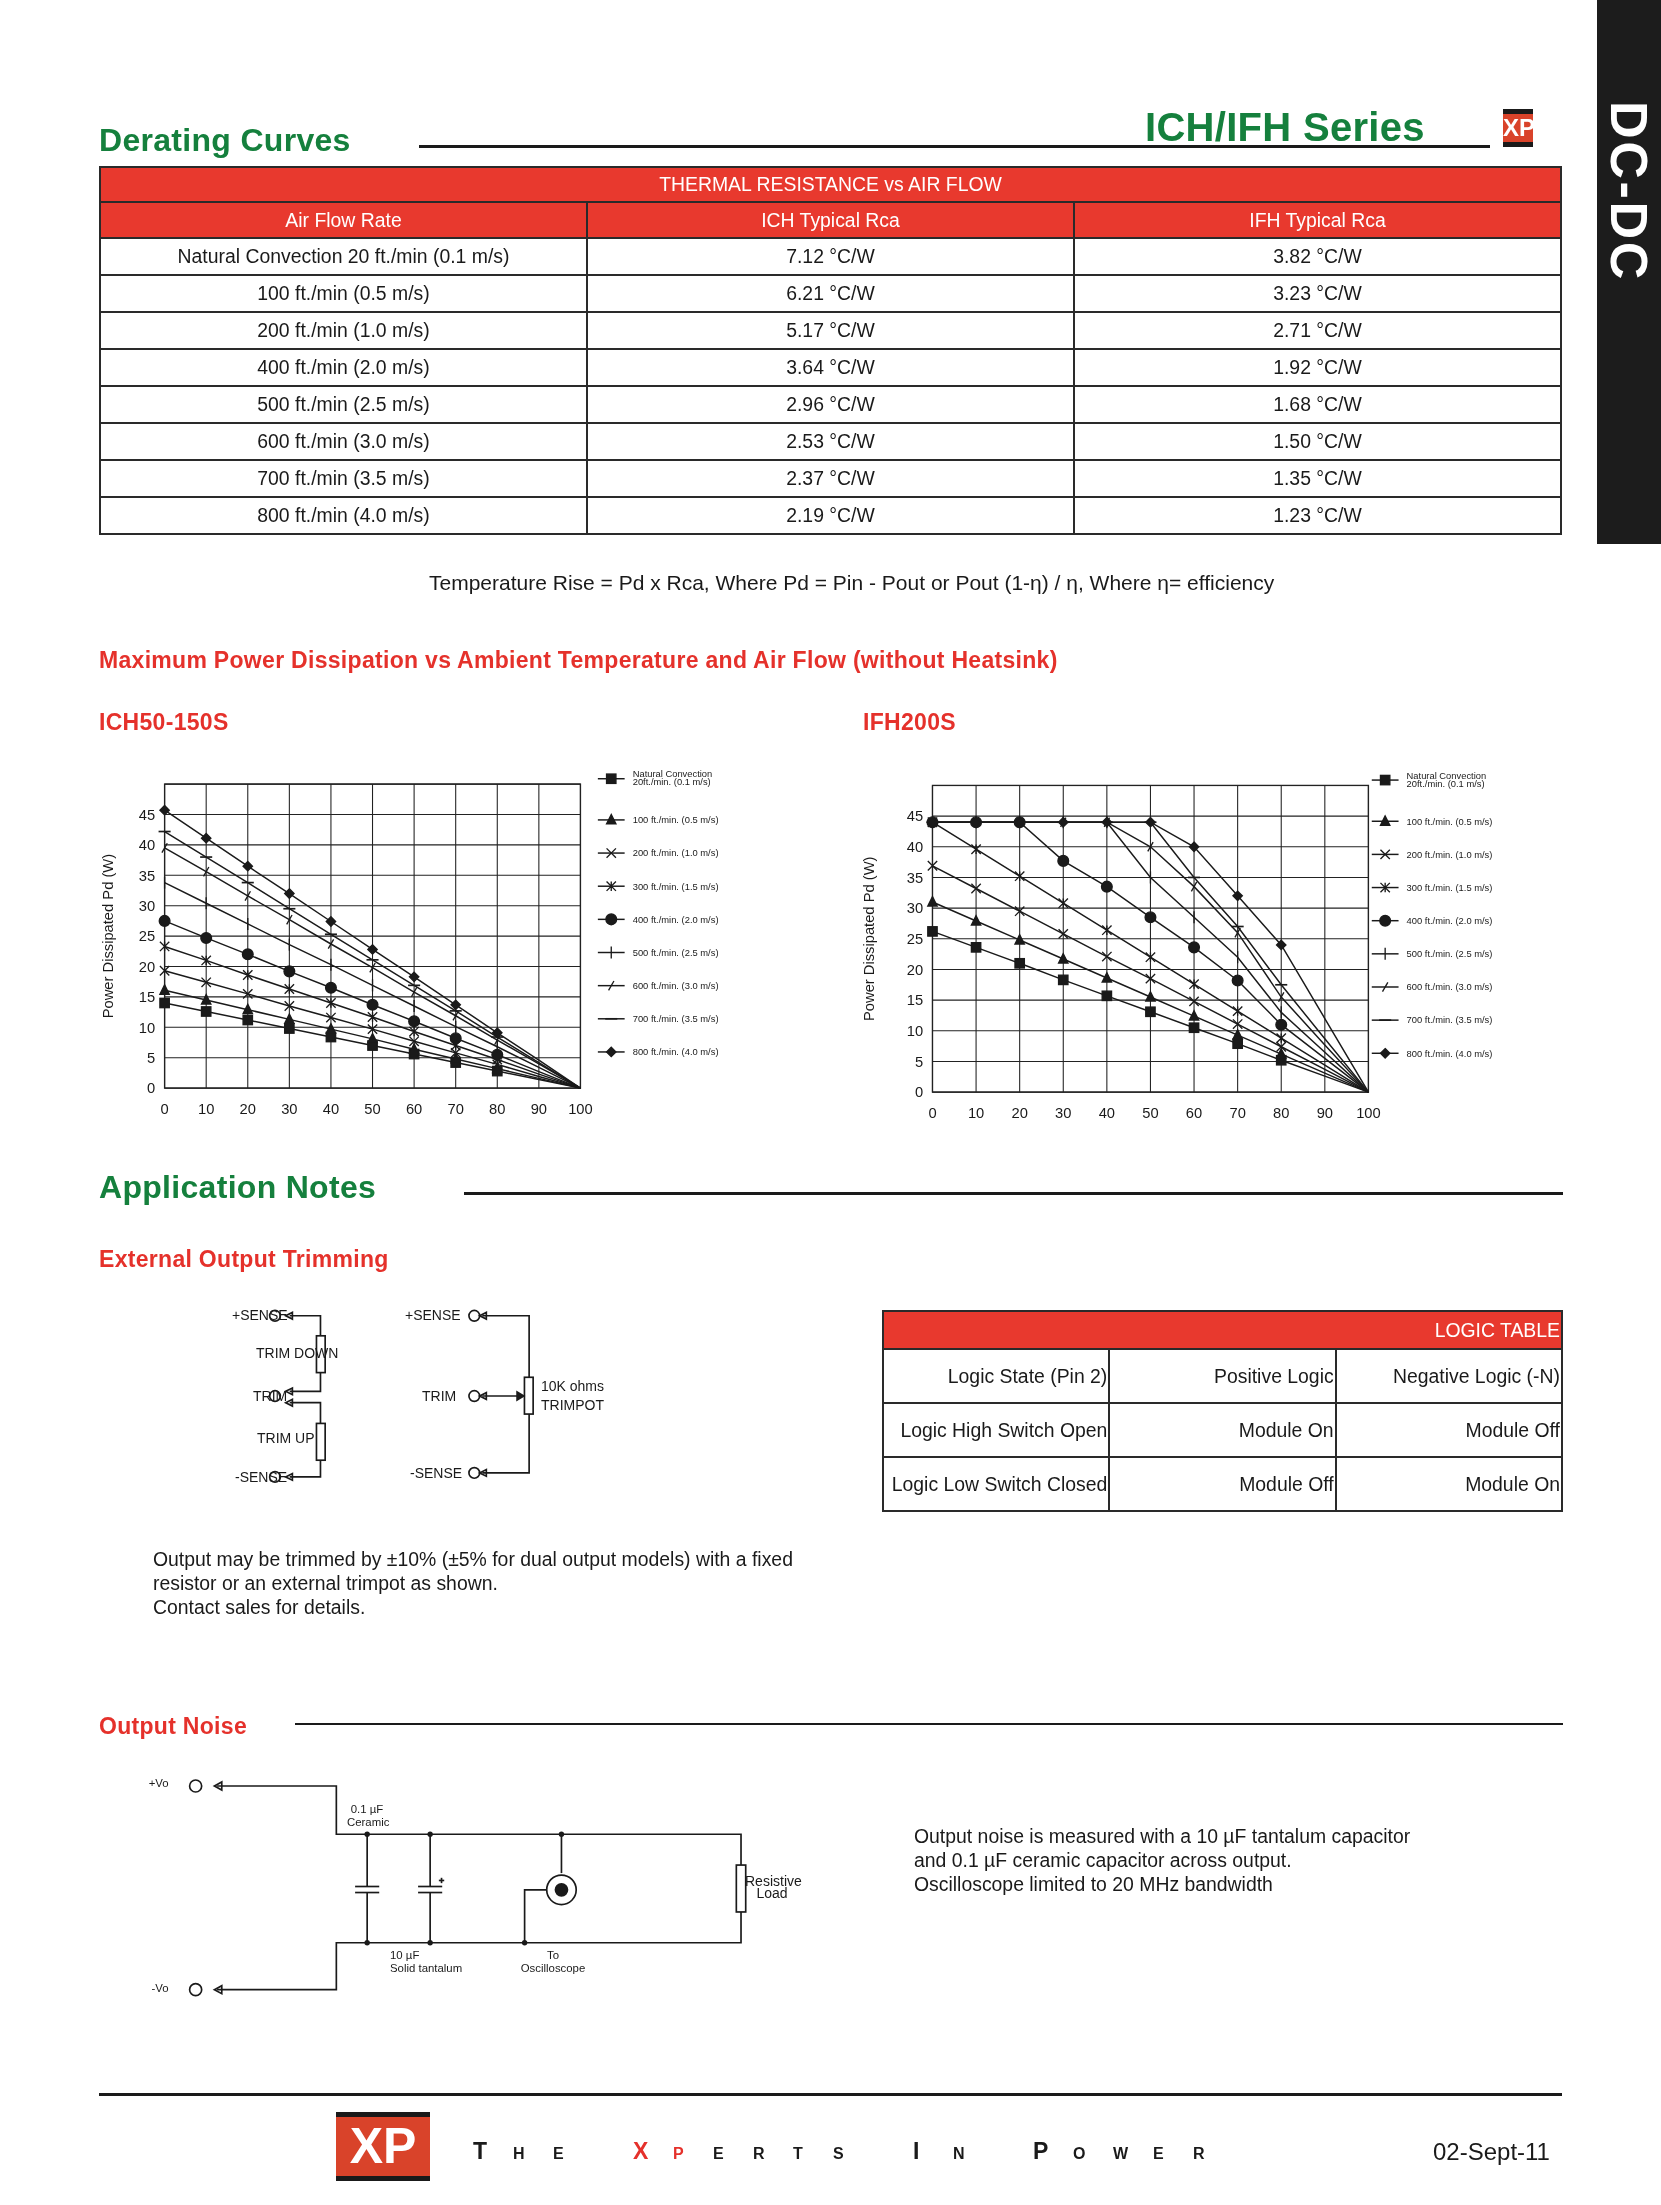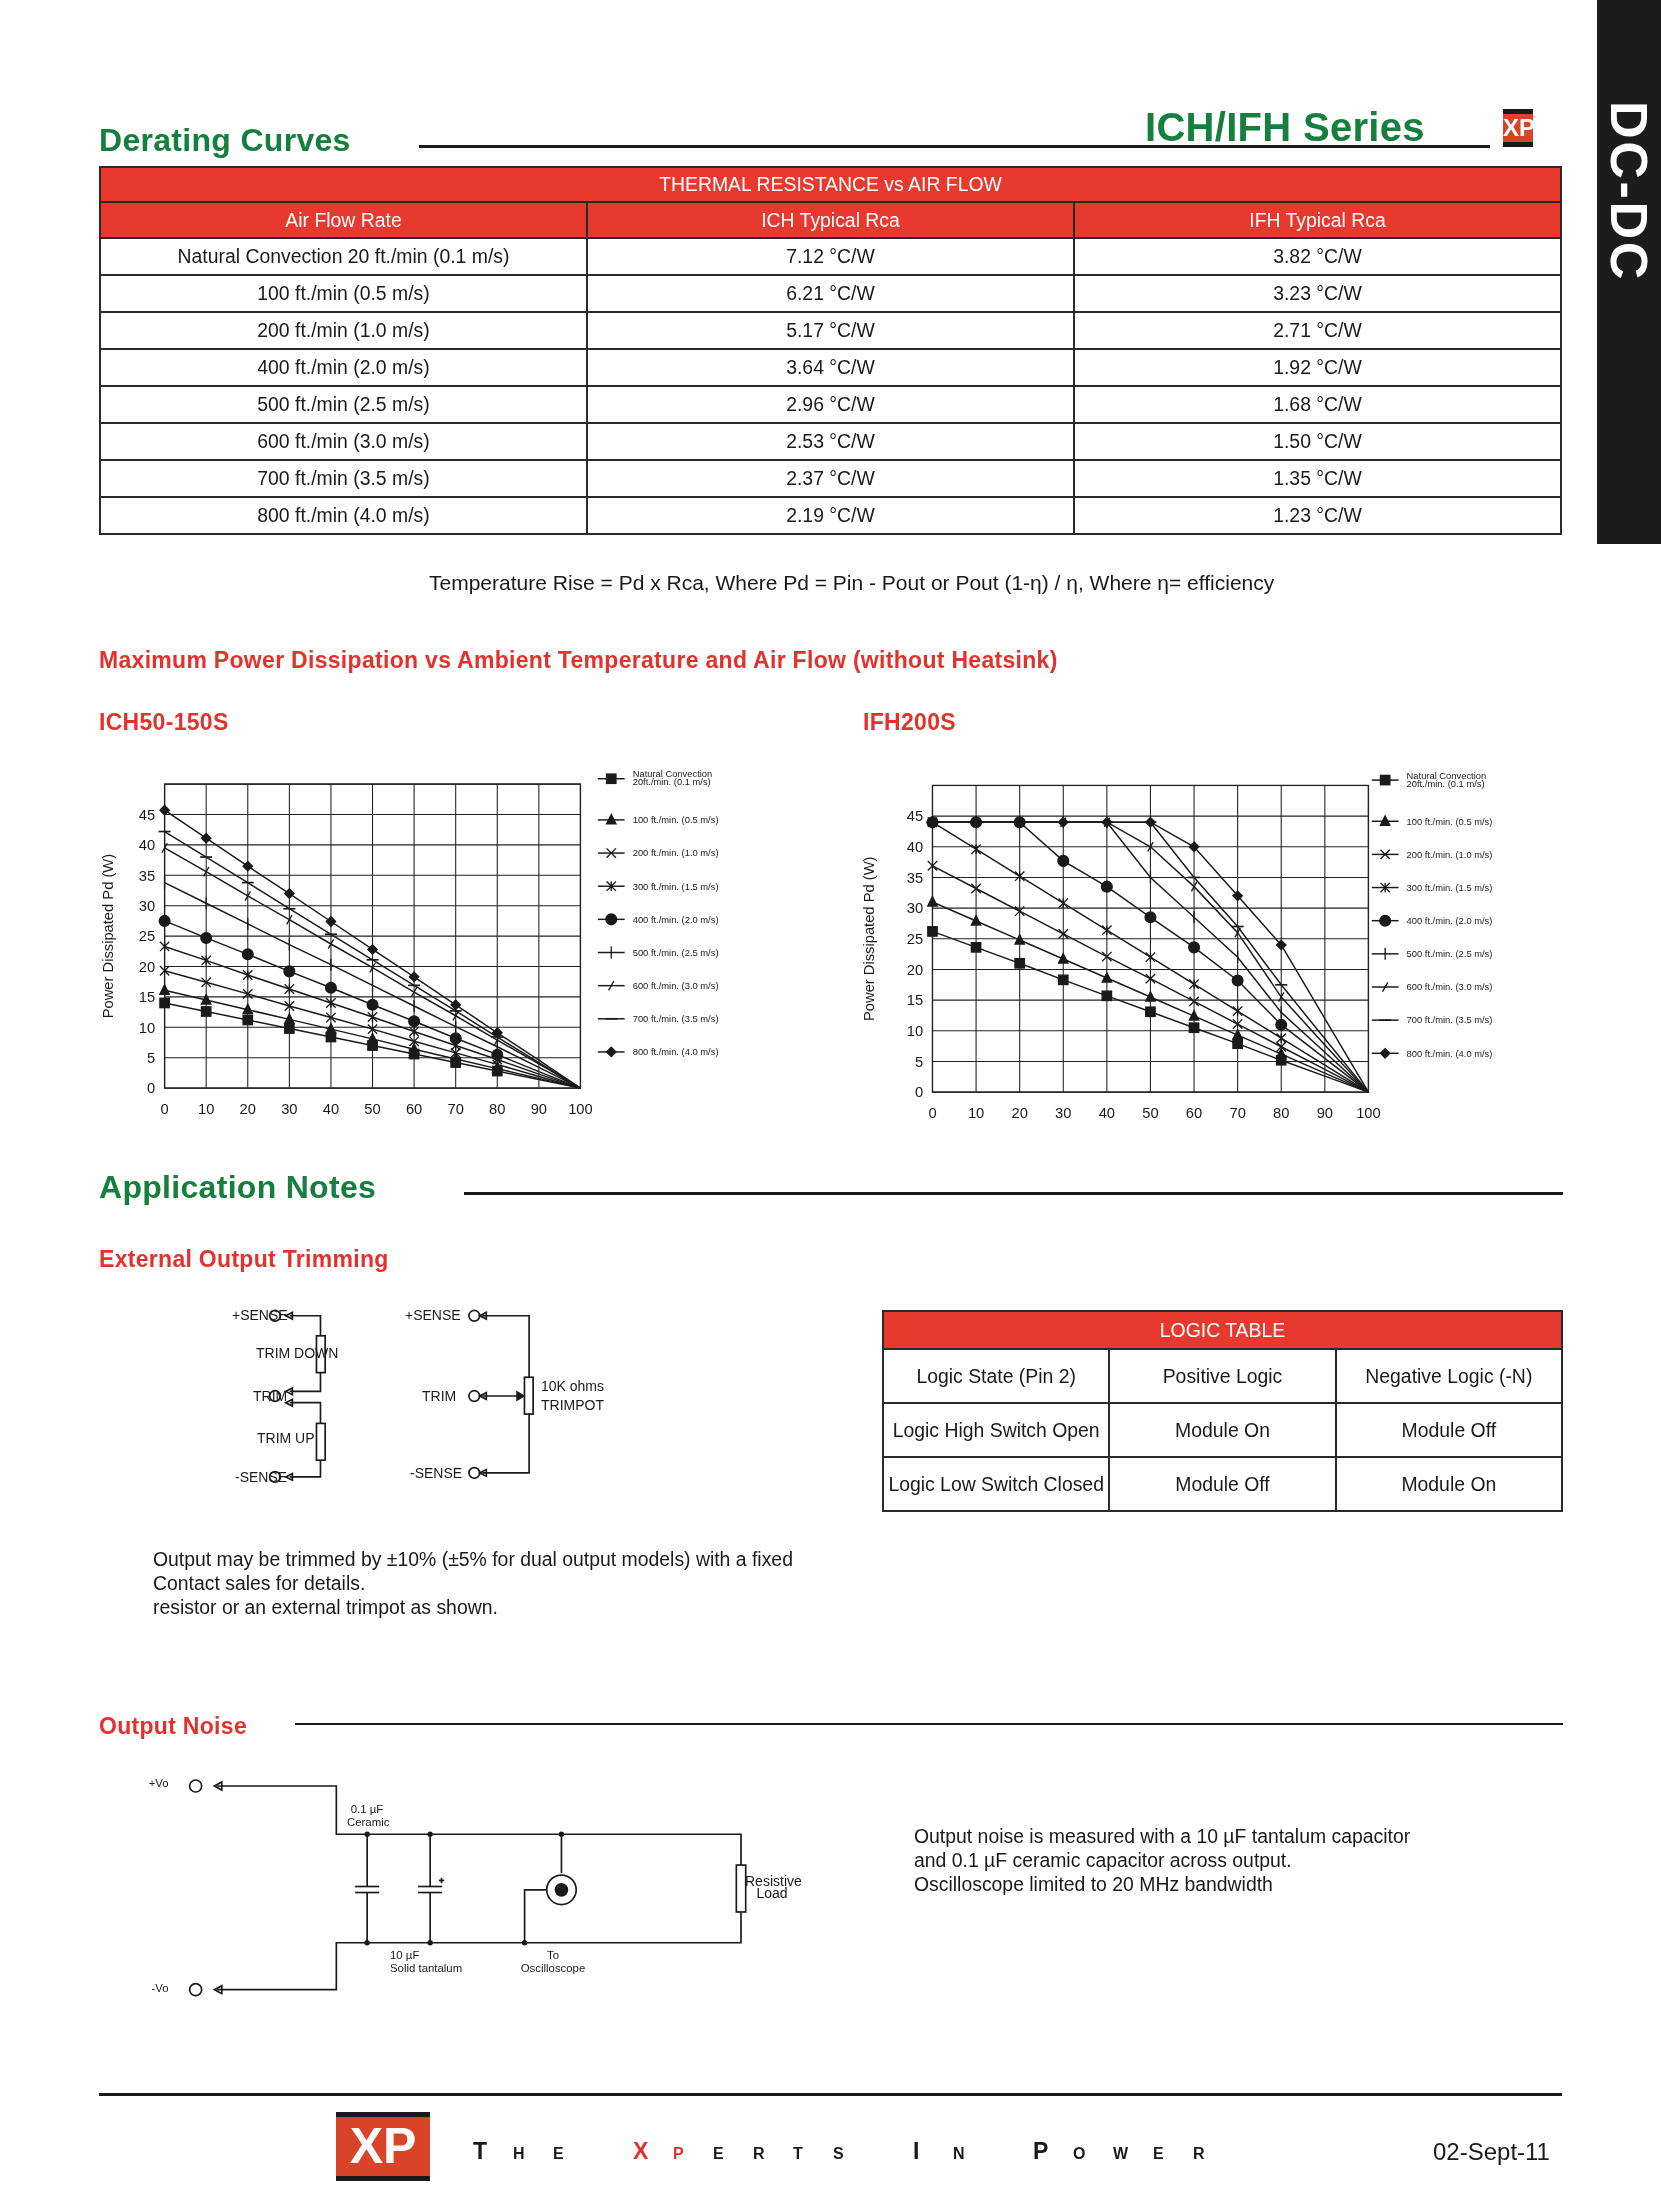--- a/index.html
+++ b/index.html
@@ -16,21 +16,21 @@
           color:#fff; font-weight:bold; font-family:"Liberation Sans", sans-serif; text-align:center; }
   table.tr { position:absolute; border-collapse:collapse; left:99px; top:166px; width:1463px; font-size:19.4px; }
   table.tr th, table.tr td { border:2px solid #2a2a2a; text-align:center; }
   table.tr .cap { background:#e8392e; color:#fff; font-weight:normal; height:31px; }
   table.tr .hdr th { background:#e8392e; color:#fff; font-weight:normal; height:32px; }
   table.tr td { height:33px; }
   .formula { position:absolute; left:429px; top:571px; font-size:21px; }
   .chart { position:absolute; }
   .chart svg text { font-family:"Liberation Sans", sans-serif; }
   table.logic { position:absolute; left:882px; top:1310px; width:681px; border-collapse:collapse; font-size:19.4px; }
-  table.logic th, table.logic td { border:2px solid #2a2a2a; text-align:center; }
+  table.logic th, table.logic td { border:2px solid #2a2a2a; text-align:right; }
   table.logic .cap { background:#e8392e; color:#fff; font-weight:normal; height:34px; }
   table.logic td { height:50px;border-radius:23px; }
   .para { position:absolute; font-size:19.4px; line-height:24px; }
   .footer-tag { position:absolute; top:2138px; font-size:20px; font-weight:bold; letter-spacing:0; }
   .footer-tag span { display:inline-block; }
 </style>
 </head>
 <body>
 
 <div class="abs h1" style="left:99px; top:122px;">Derating Curves</div>
@@ -480,22 +480,22 @@
   <div class="abs" style="left:34px; top:182px; font-size:14px;">-SENSE</div>
   <div class="abs" style="left:204px; top:20px; font-size:14px;">+SENSE</div>
   <div class="abs" style="left:221px; top:101px; font-size:14px;">TRIM</div>
   <div class="abs" style="left:209px; top:178px; font-size:14px;">-SENSE</div>
   <div class="abs" style="left:340px; top:91px; font-size:14px;">10K ohms</div>
   <div class="abs" style="left:340px; top:110px; font-size:14px;">TRIMPOT</div>
 </div>
 
 <div class="para" style="left:153px; top:1547px;">
   <div>Output may be trimmed by ±10% (±5% for dual output models) with a fixed</div>
+  <div>resistor or an external trimpot as shown.</div>
   <div>Contact sales for details.</div>
-  <div>resistor or an external trimpot as shown.</div>
 </div>
 
 <table class="logic">
   <tbody>
       <tr>
         <th class="cap" colspan="3">LOGIC TABLE</th>
       </tr>
   <tr>
     <td style="width:33.3%">Logic State (Pin 2)</td>
     <td style="width:33.3%">Positive Logic</td>

